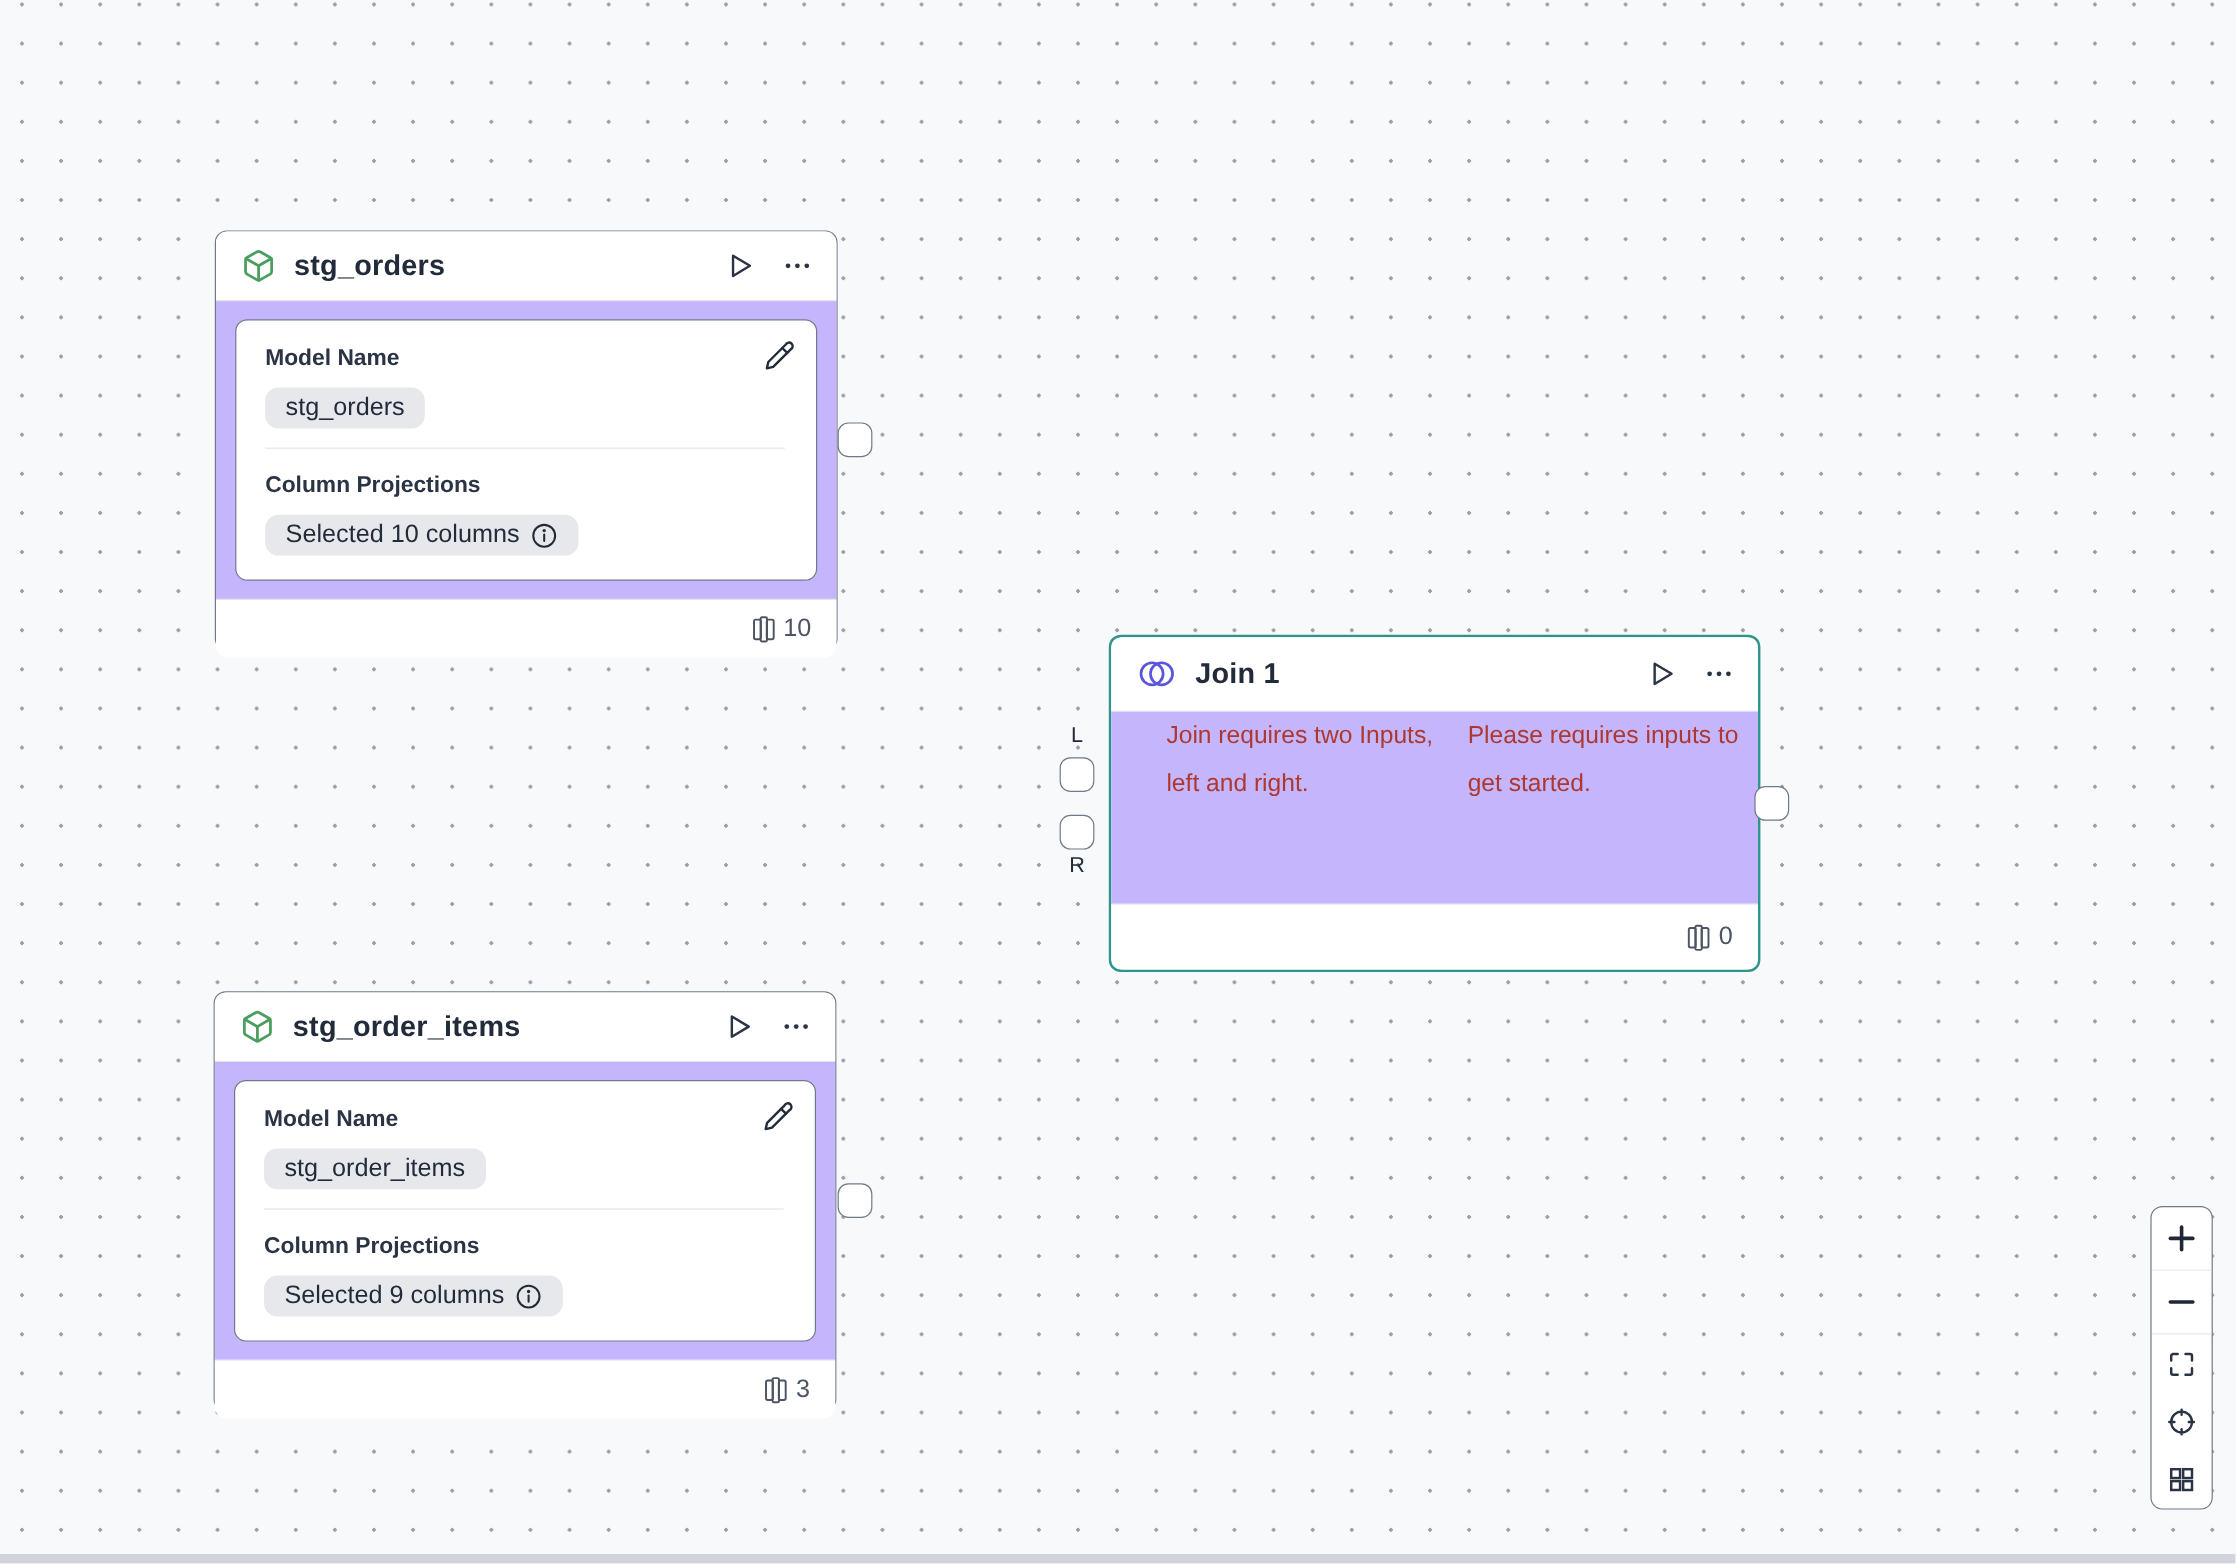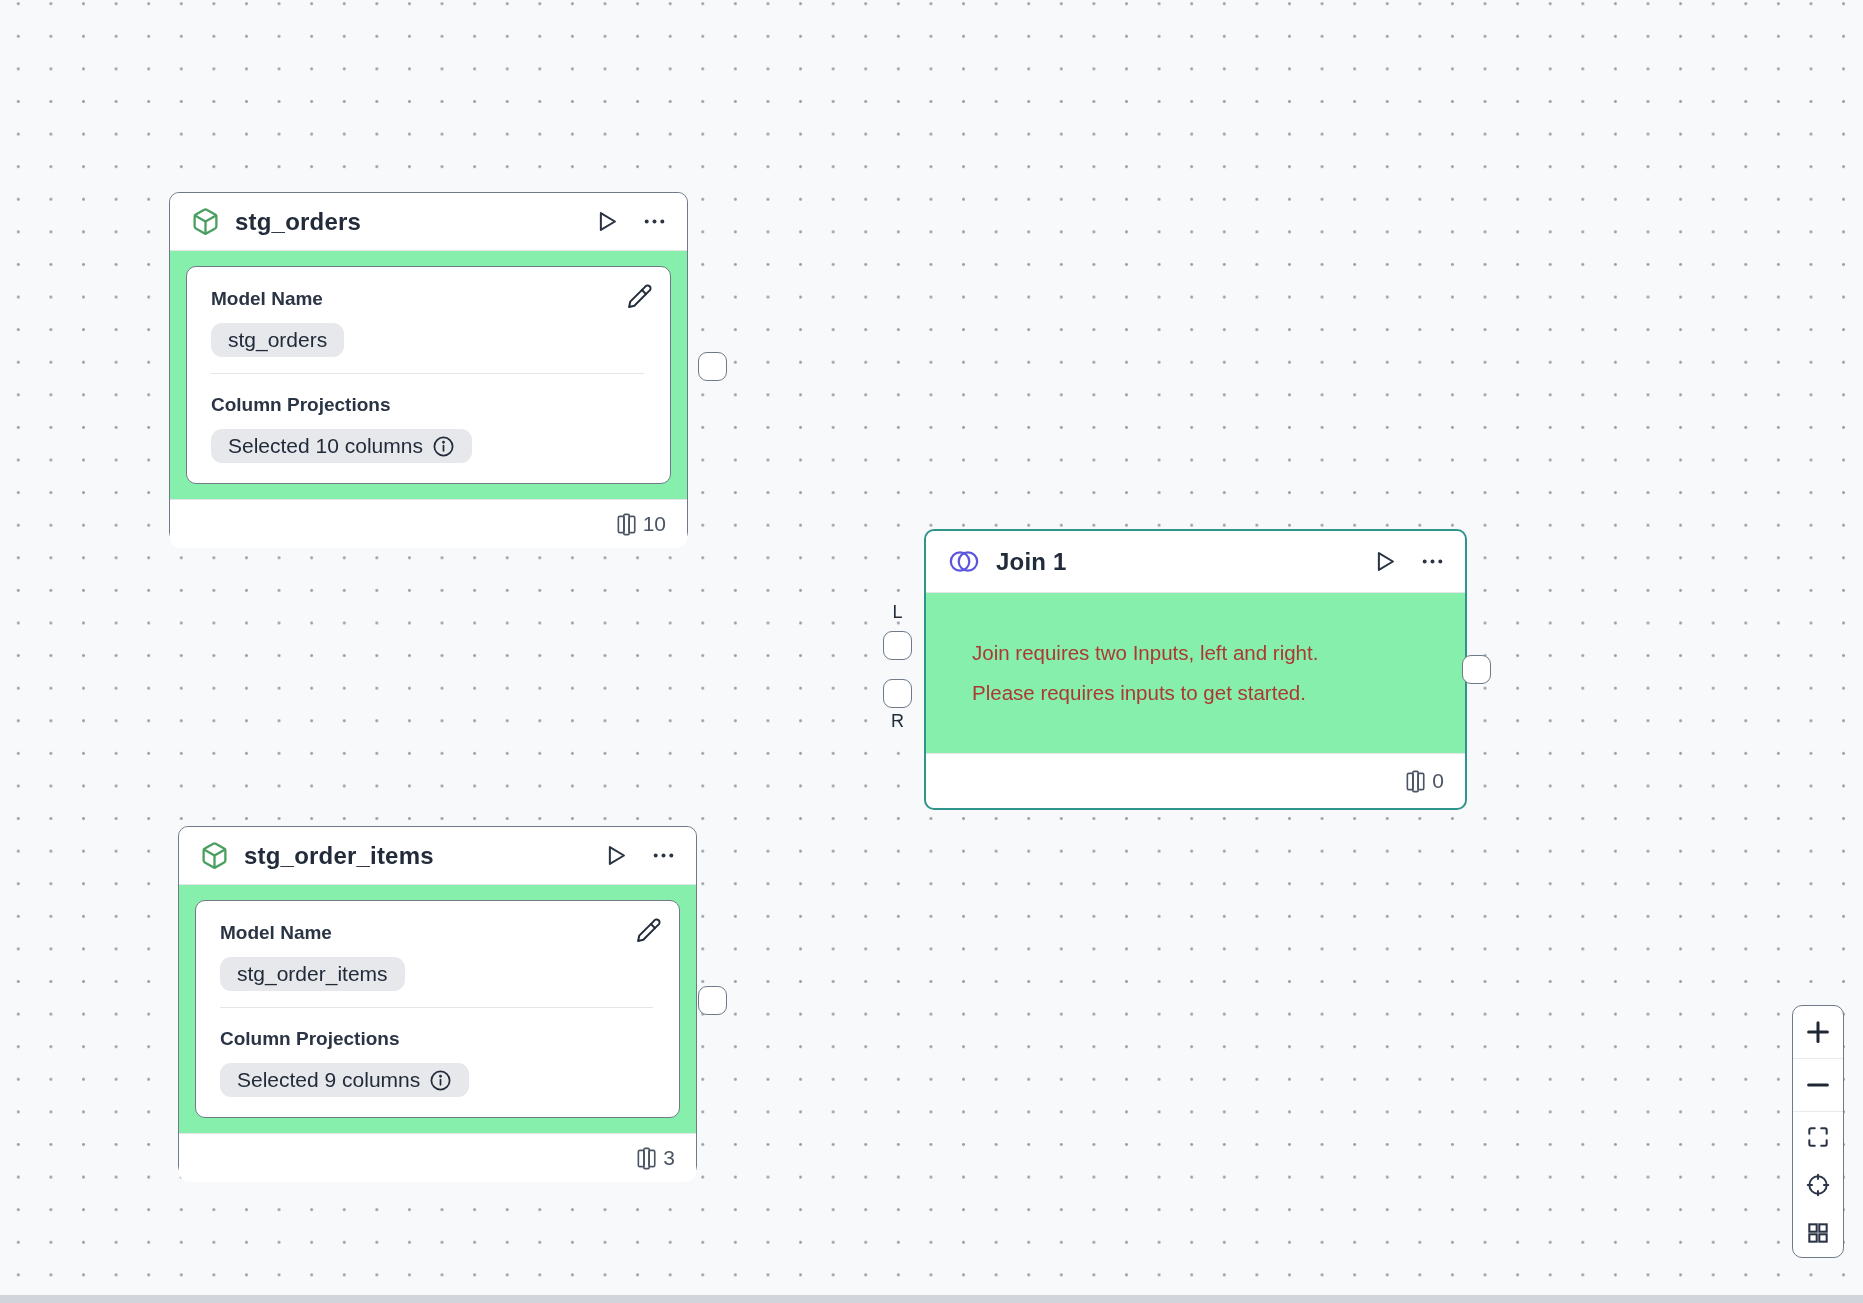--- a/index.html
+++ b/index.html
@@ -38,21 +38,21 @@
   .node-title{
     font-size:24px;font-weight:600;color:#222b3a;letter-spacing:.2px;
     white-space:nowrap;flex:1 1 auto;
   }
   .header-actions{display:flex;align-items:center;gap:22px;flex:0 0 auto;}
   .icon-btn{
     background:none;border:none;padding:0;margin:0;cursor:pointer;
     display:flex;align-items:center;justify-content:center;
   }
   .node-body{
-    flex:1 1 auto;background:#86efac;position:relative;
+    flex:1 1 auto;background:#c4b5fd;position:relative;
   }
   .node.model .node-body{padding:15px 16px;}
   .node-footer{
     flex:0 0 auto;display:flex;align-items:center;justify-content:flex-end;
     gap:5px;background:#ffffff;border-top:1px solid #e3e5e9;
     border-radius:0 0 10px 10px;padding-right:21px;
   }
   .node.model .node-footer{height:48px;}
   .node.join .node-footer{height:54px;}
   .footer-count{font-size:21px;color:#4c5563;}
@@ -68,21 +68,21 @@
     background:#e7e8eb;border-radius:11px;height:34px;
     padding:0 17px;margin-top:13px;
     font-size:21px;color:#222b3a;white-space:nowrap;
   }
   .card-divider{height:1px;background:#e3e5e9;margin:16px 2px 0 0;}
   .field-label.second{margin-top:20px;}
   .edit-btn{position:absolute;top:16px;right:17px;}
 
   
   .join-error{
-    display:flex;flex-direction:column;justify-content:center;
+    display:flex;flex-direction:row;justify-content:center;
     height:100%;padding-left:46px;box-sizing:border-box;
   }
   .join-error p{
     margin:0;font-size:20.5px;line-height:40px;color:#ad3832;
   }
 
   
   .port{
     position:absolute;width:29px;height:29px;box-sizing:border-box;
     background:#ffffff;border:1.6px solid #6f7a89;border-radius:9px;
@@ -104,21 +104,21 @@
   }
   .zoom-btn.divided{border-bottom:1px solid #e9eaed;}
 
   svg{display:block;}
 </style>
 </head>
 <body>
 
 <div class="canvas">
 
-  <div class="node model" style="left:169px;top:192px;width:519px;height:350px;">
+  <div class="node model" style="left:179px;top:192px;width:519px;height:350px;">
     <div class="node-header">
       <span>
         <svg width="29" height="29" viewBox="0 0 24 24" fill="none" stroke="#4a9e60" stroke-width="1.9" stroke-linecap="round" stroke-linejoin="round">
           <path d="M21 16V8a2 2 0 0 0-1-1.73l-7-4a2 2 0 0 0-2 0l-7 4A2 2 0 0 0 3 8v8a2 2 0 0 0 1 1.73l7 4a2 2 0 0 0 2 0l7-4A2 2 0 0 0 21 16z"></path>
           <polyline points="3.27 6.96 12 12.01 20.73 6.96"></polyline>
           <line x1="12" y1="22.08" x2="12" y2="12"></line>
         </svg>
       </span>
       <span class="node-title">stg_orders</span>
       <div class="header-actions">

